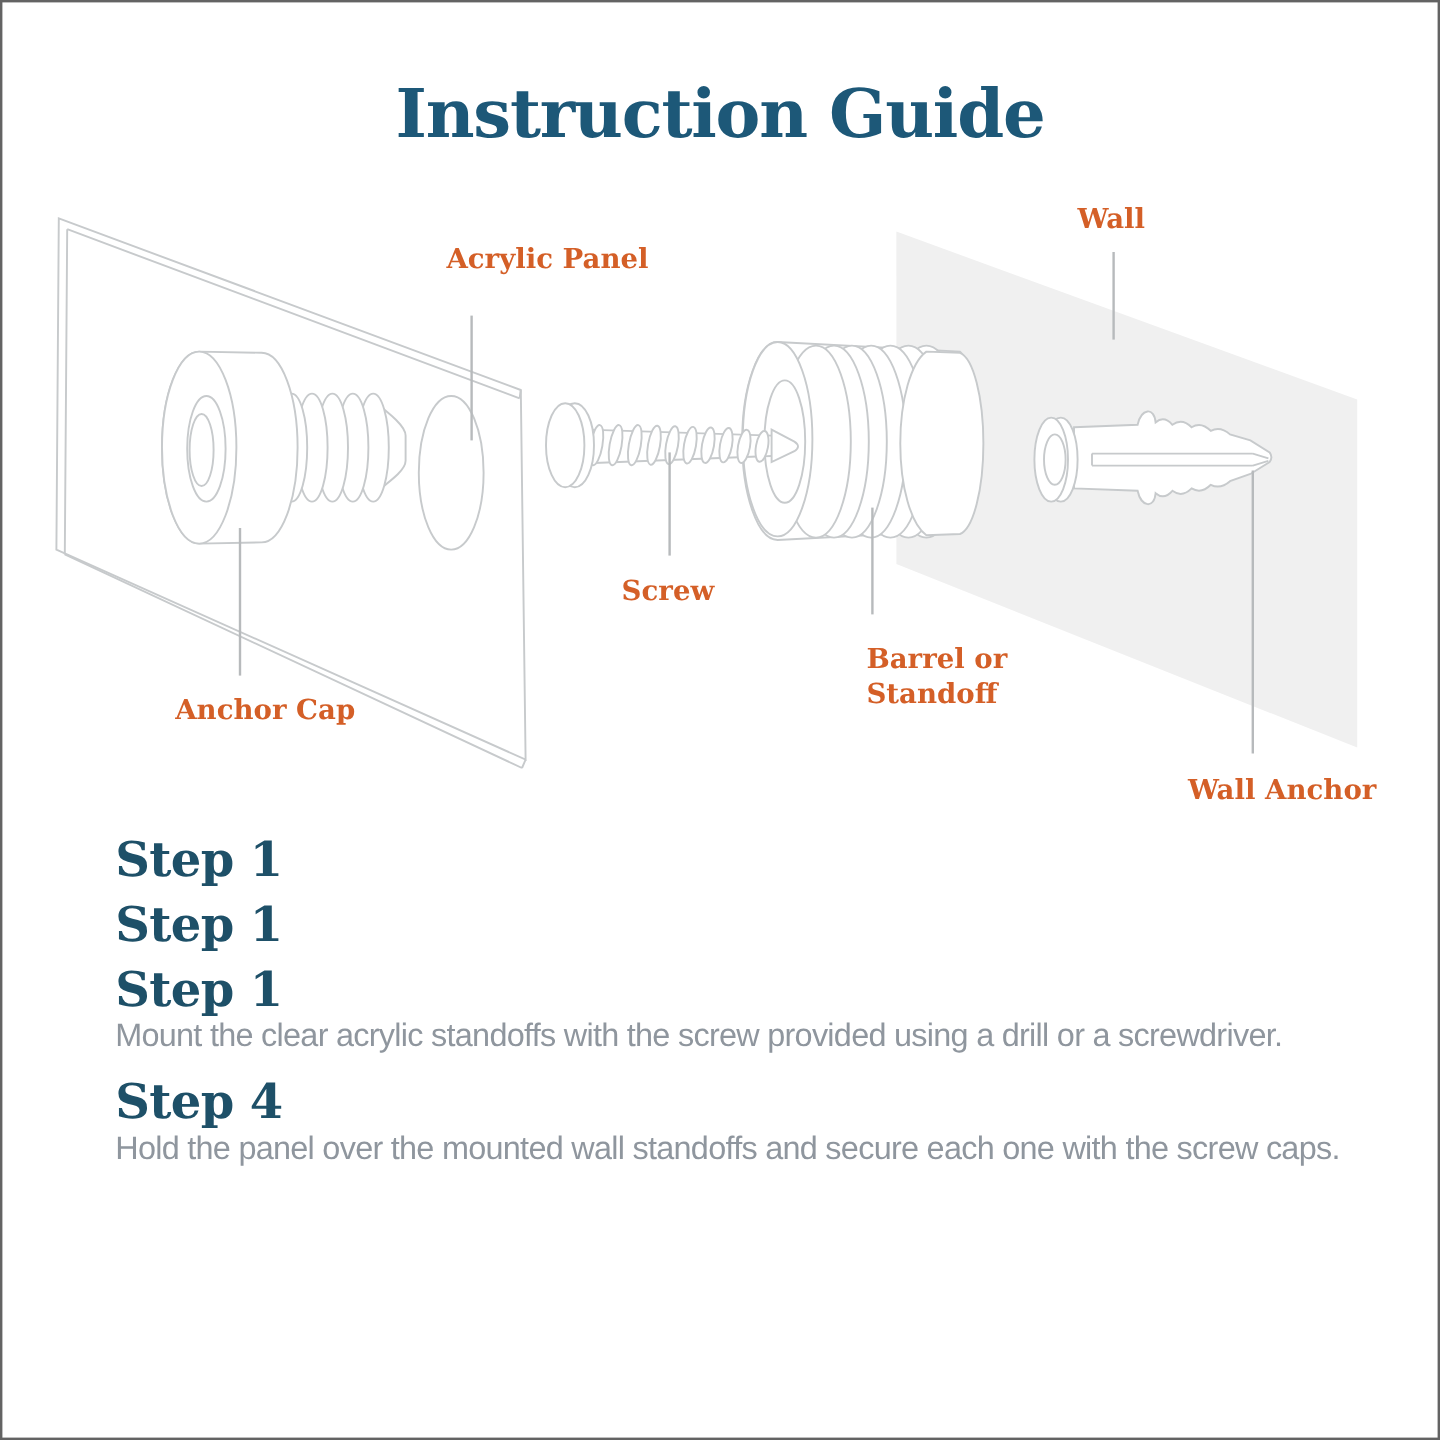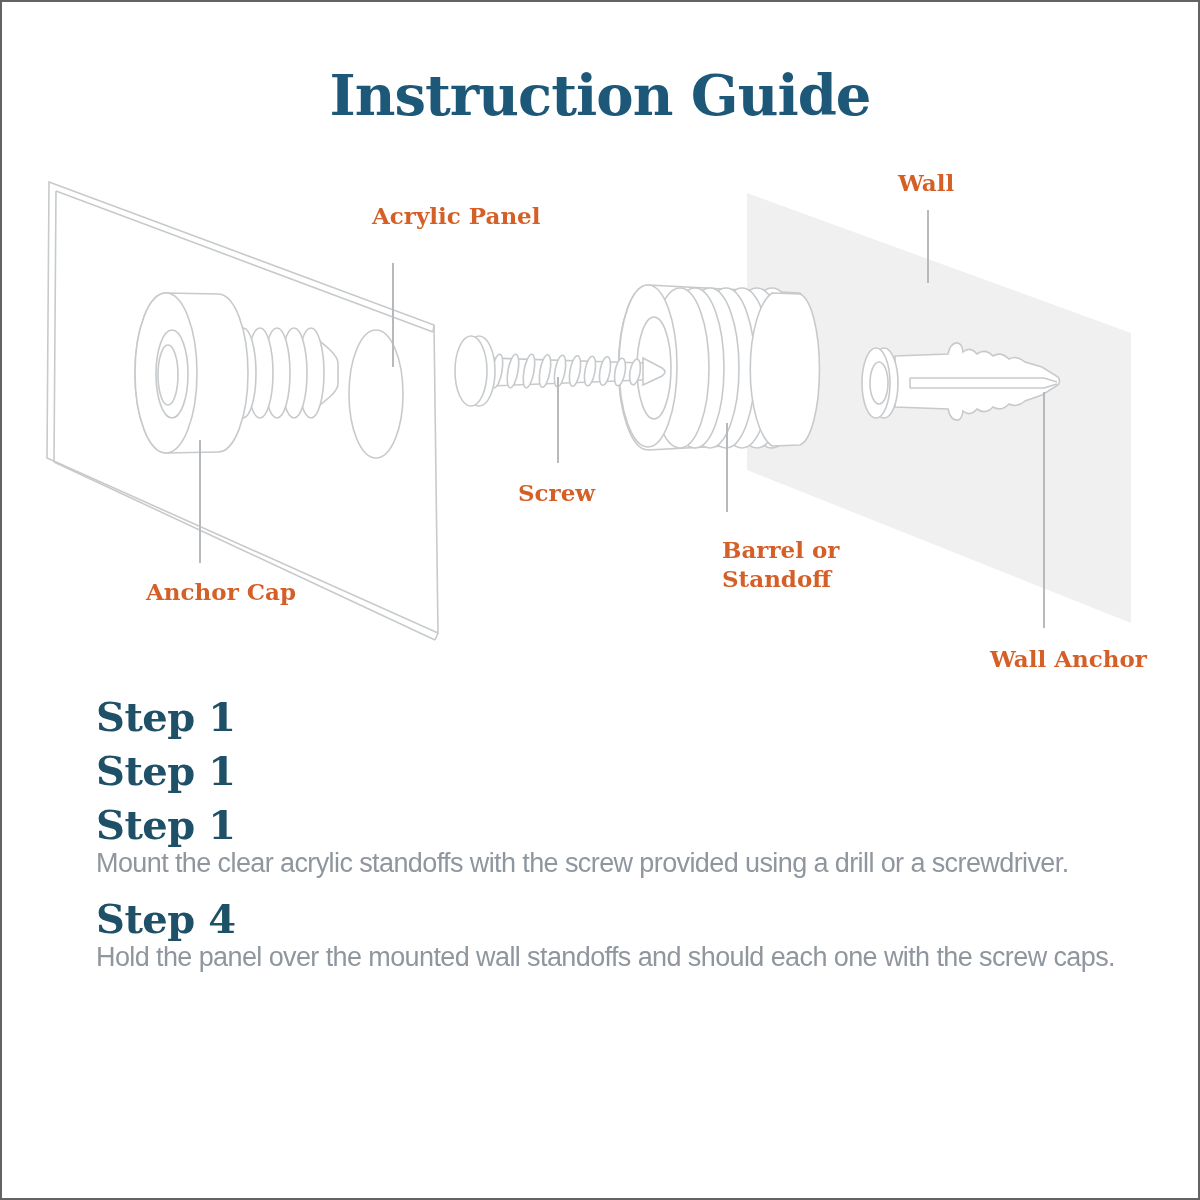--- a/index.html
+++ b/index.html
@@ -162,15 +162,15 @@
   </div>
   <div class="step">
     <h3>Step 1</h3>
   </div>
   <div class="step">
     <h3>Step 1</h3>
     <p>Mount the clear acrylic standoffs with the screw provided using a drill or a screwdriver.</p>
   </div>
   <div class="step">
     <h3>Step 4</h3>
-    <p>Hold the panel over the mounted wall standoffs and should each one with the screw caps.</p>
+    <p>Hold the panel over the mounted wall standoffs and secure each one with the screw caps.</p>
   </div>
 </div>
 
 </body></html>

